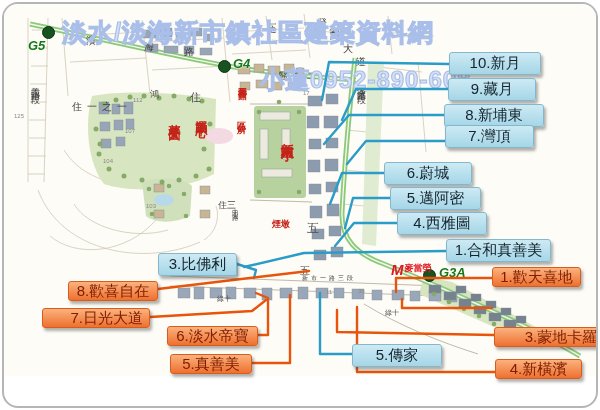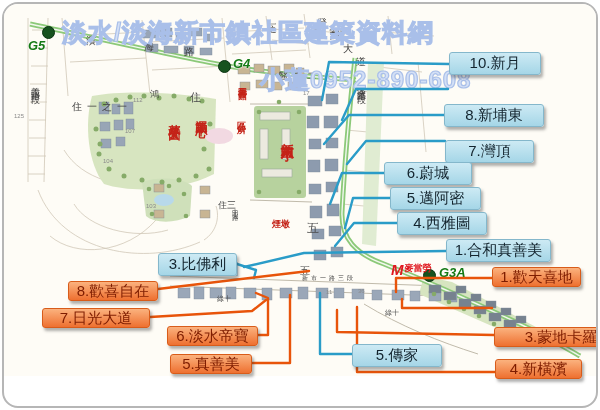--- a/index.html
+++ b/index.html
@@ -295,24 +295,27 @@
         <polyline points="154,285 305,267" fill="none" stroke="#e8540a" stroke-width="2.4" stroke-linejoin="round" stroke-linecap="round"></polyline>
         <polyline points="146,313 248,307 262,296" fill="none" stroke="#e8540a" stroke-width="2.4" stroke-linejoin="round" stroke-linecap="round"></polyline>
         <polyline points="254,331 264,331 264,294 252,289" fill="none" stroke="#e8540a" stroke-width="2.4" stroke-linejoin="round" stroke-linecap="round"></polyline>
         <polyline points="248,359 286,359 286,291" fill="none" stroke="#e8540a" stroke-width="2.4" stroke-linejoin="round" stroke-linecap="round"></polyline>
       </svg>
 
     <div id="callout-layer" class="layer">
         <div class="callout blue" style="left: 445px; top: 48px; min-width: 78px;">
           <span>10.新月</span>
         </div>
+        <div class="callout blue" style="left: 444px; top: 74px; min-width: 74px;">
+          <span>9.藏月</span>
+        </div>
         <div class="callout blue" style="left: 440px; top: 100px; min-width: 86px;">
           <span>8.新埔東</span>
         </div>
-        <div class="callout blue" style="left: 441px; top: 136px; min-width: 75px;">
+        <div class="callout blue" style="left: 441px; top: 121px; min-width: 75px;">
           <span>7.灣頂</span>
         </div>
         <div class="callout blue" style="left: 380px; top: 158px; min-width: 74px;">
           <span>6.蔚城</span>
         </div>
         <div class="callout blue" style="left: 386px; top: 183px; min-width: 77px;">
           <span>5.邁阿密</span>
         </div>
         <div class="callout blue" style="left: 393px; top: 208px; min-width: 76px;">
           <span>4.西雅圖</span>
@@ -331,21 +334,21 @@
         </div>
         <div class="callout orange" style="left: 490px; top: 323px; min-width: 76px; padding-left: 28px;">
           <span>3.蒙地卡羅</span>
         </div>
         <div class="callout orange" style="left: 491px; top: 355px; min-width: 73px;">
           <span>4.新橫濱</span>
         </div>
         <div class="callout orange" style="left: 64px; top: 277px; min-width: 76px;">
           <span>8.歡喜自在</span>
         </div>
-        <div class="callout orange" style="left: 38px; top: 304px; min-width: 94px;">
+        <div class="callout orange" style="left: 38px; top: 304px; min-width: 94px; justify-content: flex-end;">
           <span>7.日光大道</span>
         </div>
         <div class="callout orange" style="left: 163px; top: 322px; min-width: 77px;">
           <span>6.淡水帝寶</span>
         </div>
         <div class="callout orange" style="left: 166px; top: 350px; min-width: 68px;">
           <span>5.真善美</span>
         </div>
       </div>
 

